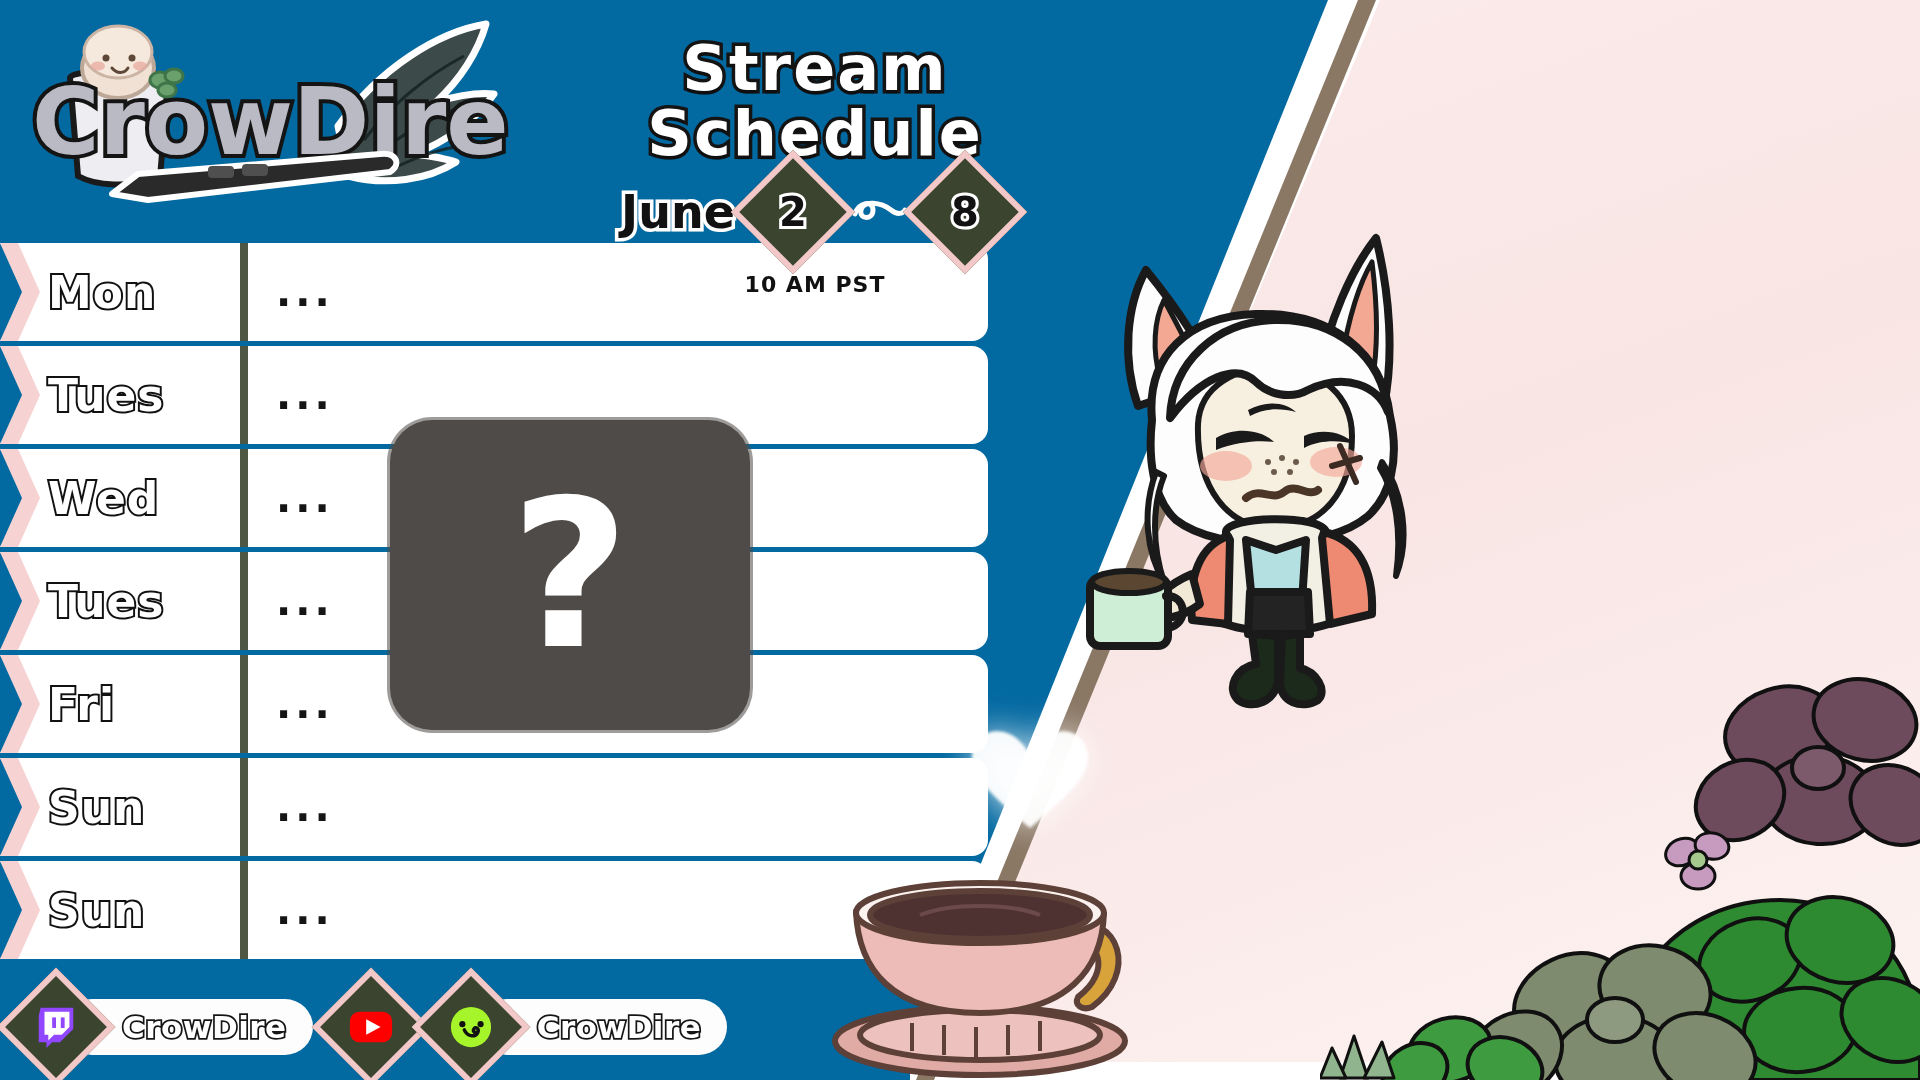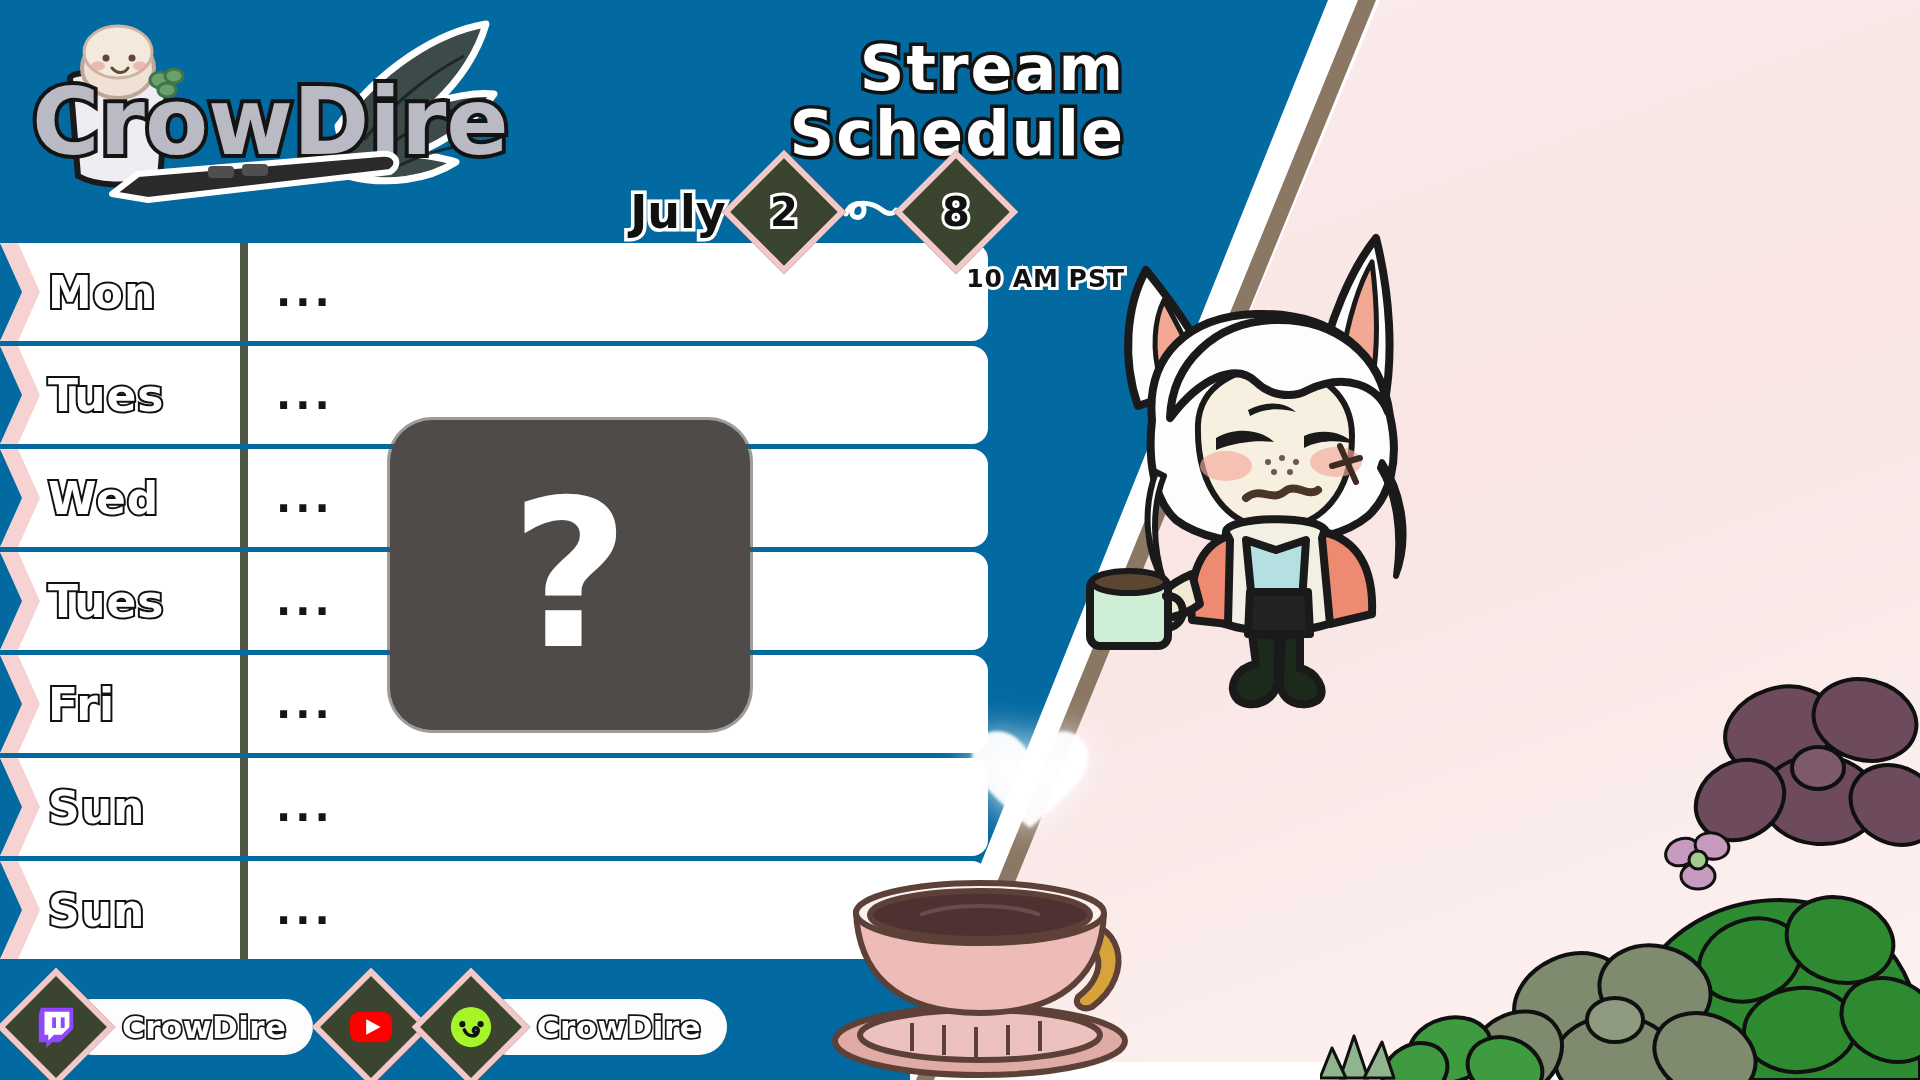--- a/index.html
+++ b/index.html
@@ -37,21 +37,21 @@
   .chibi svg{width:100%;height:100%;overflow:visible;}
 
   
   .succulents{position:absolute;z-index:7;right:0;bottom:0;width:600px;height:480px;}
   .succulents svg{width:100%;height:100%;}
 
   
   .logo{position:absolute;left:8px;top:6px;width:500px;height:190px;z-index:12;}
   .logo svg{width:100%;height:100%;overflow:visible;}
 
-  .title-block{position:absolute;left:505px;top:36px;width:620px;z-index:12;text-align:right;}
+  .title-block{position:absolute;left:505px;top:36px;width:620px;z-index:12;text-align:center;}
   .title-main{
     font-family:"DejaVu Sans",sans-serif;
     font-weight:bold;font-size:62px;letter-spacing:2px;color:#ffffff;
     line-height:1.05;
     -webkit-text-stroke:7px #141414;paint-order:stroke fill;
     text-shadow:0 4px 0 rgba(0,0,0,.25);
   }
   .title-sub-row{
     display:flex;align-items:center;justify-content:center;gap:14px;margin-top:2px;
   }
@@ -64,22 +64,22 @@
     background:#3a442f;border:6px solid #f2c9c8;
     display:flex;align-items:center;justify-content:center;
   }
   .diamond span{
     transform:rotate(-45deg);
     font-family:"DejaVu Sans",sans-serif;font-weight:bold;font-size:40px;color:#111;
     -webkit-text-stroke:6px #ffffff;paint-order:stroke fill;
   }
   .swirl{width:56px;height:40px;}
   .time{
-    margin-top:8px;
-    font-family:"DejaVu Sans",sans-serif;font-weight:bold;font-size:25px;letter-spacing:1px;
+    margin-top:16px;
+    font-family:"DejaVu Sans",sans-serif;font-weight:bold;font-size:22px;letter-spacing:1px;
     color:#111;-webkit-text-stroke:6px #ffffff;paint-order:stroke fill;
   }
 
   
   .schedule{position:absolute;left:0;top:243px;width:980px;z-index:10;}
   .row{position:relative;height:98px;margin-bottom:5px;}
   .row-banner{
     position:absolute;left:0;top:0;height:98px;width:240px;background:#ffffff;
     clip-path:polygon(0 0, 240px 0, 240px 98px, 0 98px, 30px 49px);
   }
@@ -298,21 +298,21 @@
         <path d="M104 188 L130 168 L372 148 C388 146 394 158 382 166 L140 194 Z" fill="#2a2a2a" stroke="#ffffff" stroke-width="6" stroke-linejoin="round"></path>
         <rect x="200" y="160" width="26" height="12" rx="4" fill="#4f4f4f"></rect>
         <rect x="234" y="158" width="26" height="12" rx="4" fill="#4f4f4f"></rect>
       </g>
     </svg>
   </div>
 
   <div class="title-block">
     <div class="title-main">Stream Schedule</div>
     <div class="title-sub-row">
-      <div class="month">July</div>
+      <div class="month">June</div>
       <div class="diamond">
         <span>2</span>
       </div>
       <div class="swirl">
         <svg viewBox="0 0 56 40">
           <path d="M4 22 C8 10 22 8 22 18 C22 28 8 28 10 18 C12 8 30 10 40 18 C46 23 52 22 54 18" fill="none" stroke="#ffffff" stroke-width="5" stroke-linecap="round"></path>
         </svg>
       </div>
       <div class="diamond">
         <span>8</span>

